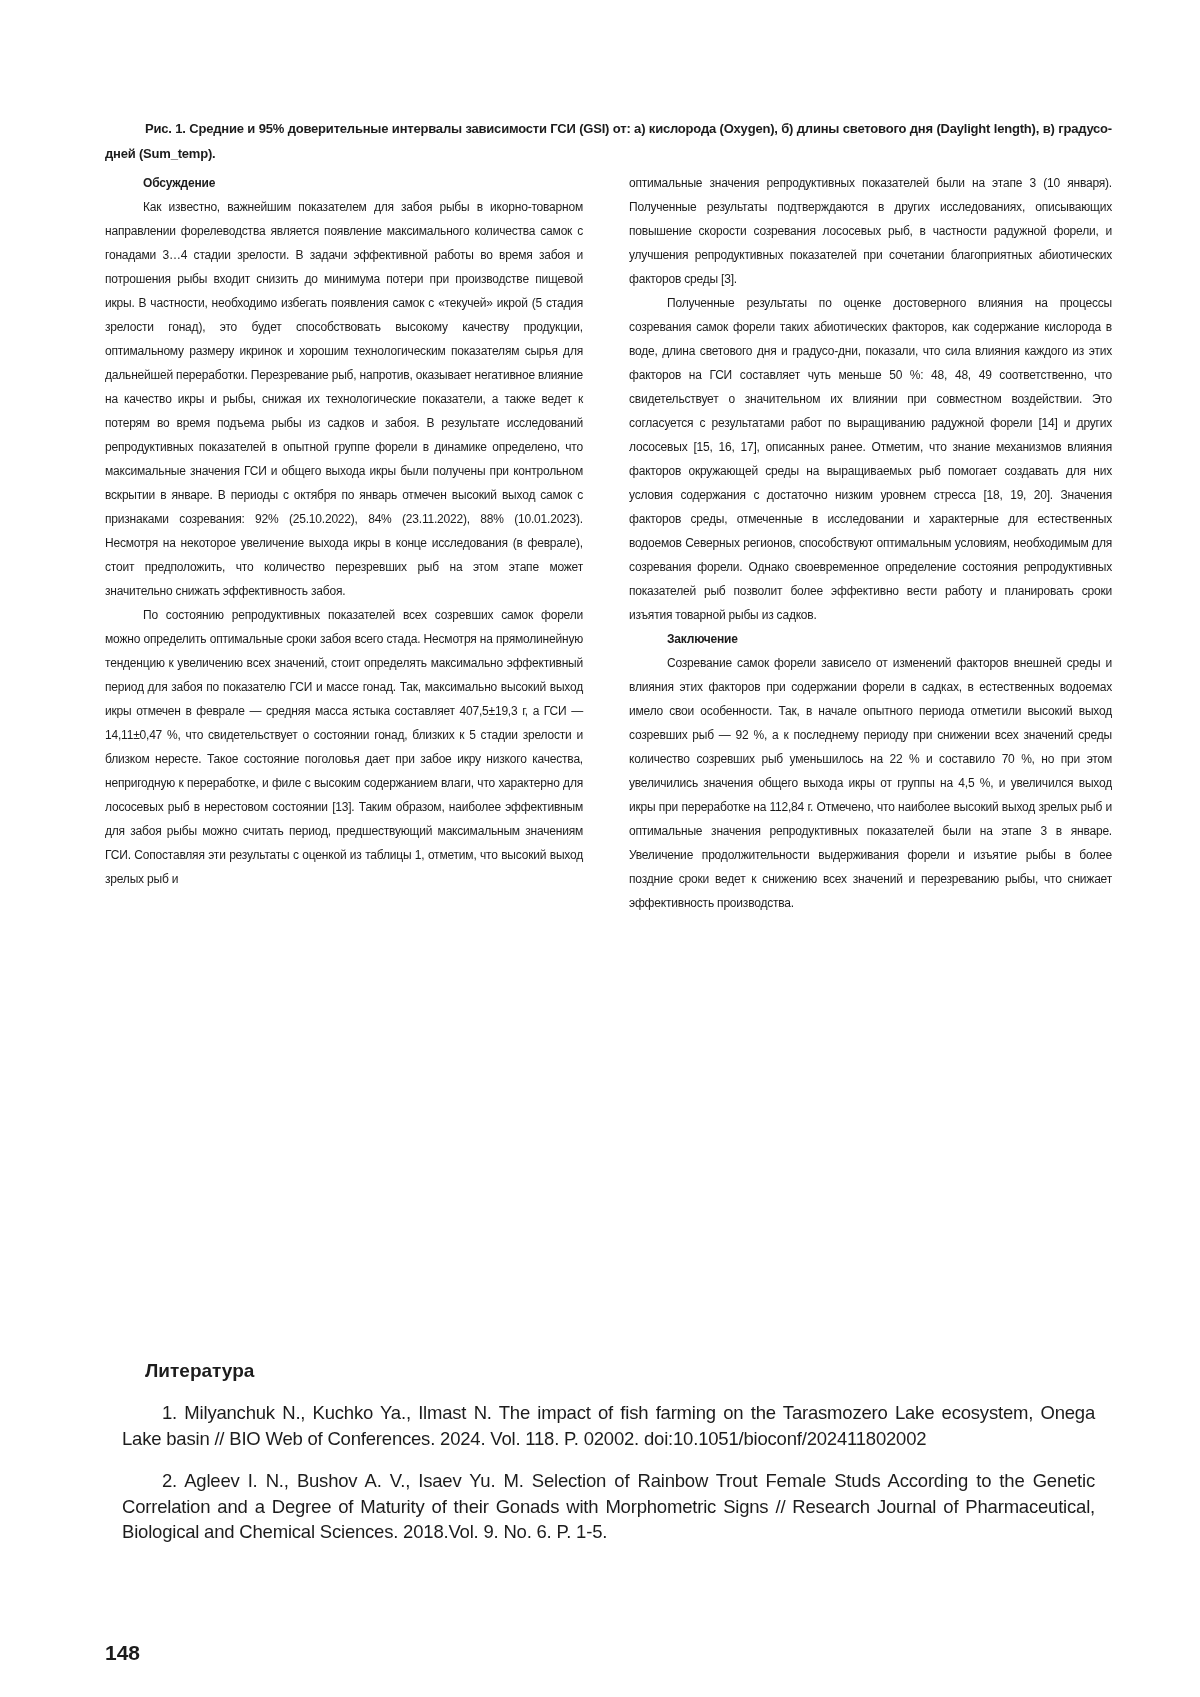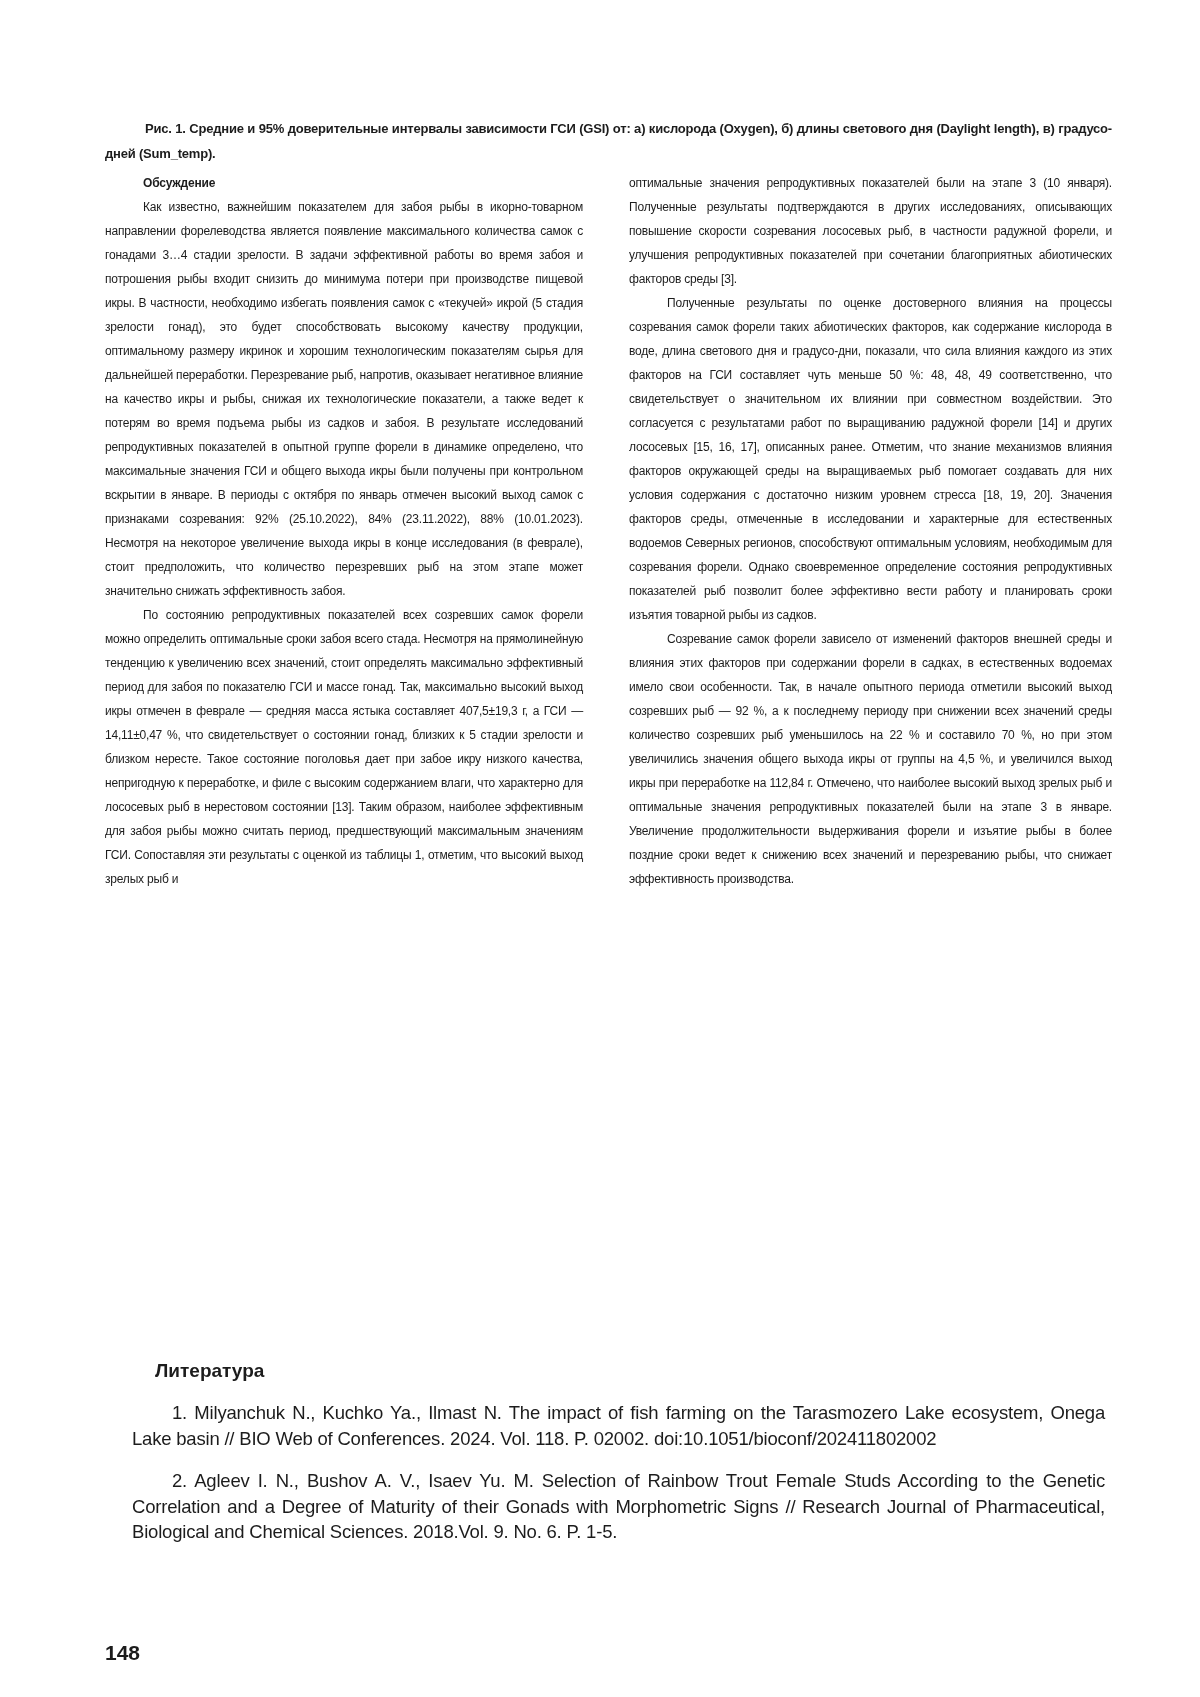--- a/index.html
+++ b/index.html
@@ -39,21 +39,21 @@
     margin: 0;
     font-size: 12px; line-height: 24px;
     text-align: justify; text-indent: 38px;
     letter-spacing: -0.2px;
     color: #1c1c1c;
   }
   .h { font-weight: bold; }
   .noindent { text-indent: 0 !important; }
 
   .literature {
-    position: absolute; top: 1358px; left: 115px; width: 1007px;
+    position: absolute; top: 1358px; left: 105px; width: 1007px;
   }
   .lit-h {
     margin: 0 0 3px 0;
     font-weight: bold; font-size: 19px; line-height: 25px;
     text-indent: 40px;
   }
   .ref {
     margin: 17px;
     font-size: 18.5px; line-height: 25.5px;
     text-align: justify; text-indent: 40px;
@@ -76,20 +76,21 @@
   <div class="columns">
     <div class="col">
       <p class="h">Обсуждение</p>
       <p>Как известно, важнейшим показателем для забоя рыбы в икорно-товарном направлении форелеводства является появление максимального количества самок с гонадами 3…4 стадии зрелости. В задачи эффективной работы во время забоя и потрошения рыбы входит снизить до минимума потери при производстве пищевой икры. В частности, необходимо избегать появления самок с «текучей» икрой (5 стадия зрелости гонад), это будет способствовать высокому качеству продукции, оптимальному размеру икринок и хорошим технологическим показателям сырья для дальнейшей переработки. Перезревание рыб, напротив, оказывает негативное влияние на качество икры и рыбы, снижая их технологические показатели, а также ведет к потерям во время подъема рыбы из садков и забоя. В результате исследований репродуктивных показателей в опытной группе форели в динамике определено, что максимальные значения ГСИ и общего выхода икры были получены при контрольном вскрытии в январе. В периоды с октября по январь отмечен высокий выход самок с признаками созревания: 92% (25.10.2022), 84% (23.11.2022), 88% (10.01.2023). Несмотря на некоторое увеличение выхода икры в конце исследования (в феврале), стоит предположить, что количество перезревших рыб на этом этапе может значительно снижать эффективность забоя.</p>
       <p>По состоянию репродуктивных показателей всех созревших самок форели можно определить оптимальные сроки забоя всего стада. Несмотря на прямолинейную тенденцию к увеличению всех значений, стоит определять максимально эффективный период для забоя по показателю ГСИ и массе гонад. Так, максимально высокий выход икры отмечен в феврале — средняя масса ястыка составляет 407,5±19,3 г, а ГСИ — 14,11±0,47 %, что свидетельствует о состоянии гонад, близких к 5 стадии зрелости и близком нересте. Такое состояние поголовья дает при забое икру низкого качества, непригодную к переработке, и филе с высоким содержанием влаги, что характерно для лососевых рыб в нерестовом состоянии [13]. Таким образом, наиболее эффективным для забоя рыбы можно считать период, предшествующий максимальным значениям ГСИ. Сопоставляя эти результаты с оценкой из таблицы 1, отметим, что высокий выход зрелых рыб и</p>
     </div>
 
     <div class="col colR">
       <p class="noindent">оптимальные значения репродуктивных показателей были на этапе 3 (10 января). Полученные результаты подтверждаются в других исследованиях, описывающих повышение скорости созревания лососевых рыб, в частности радужной форели, и улучшения репродуктивных показателей при сочетании благоприятных абиотических факторов среды [3].</p>
       <p>Полученные результаты по оценке достоверного влияния на процессы созревания самок форели таких абиотических факторов, как содержание кислорода в воде, длина светового дня и градусо-дни, показали, что сила влияния каждого из этих факторов на ГСИ составляет чуть меньше 50 %: 48, 48, 49 соответственно, что свидетельствует о значительном их влиянии при совместном воздействии. Это согласуется с результатами работ по выращиванию радужной форели [14] и других лососевых [15, 16, 17], описанных ранее. Отметим, что знание механизмов влияния факторов окружающей среды на выращиваемых рыб помогает создавать для них условия содержания с достаточно низким уровнем стресса [18, 19, 20]. Значения факторов среды, отмеченные в исследовании и характерные для естественных водоемов Северных регионов, способствуют оптимальным условиям, необходимым для созревания форели. Однако своевременное определение состояния репродуктивных показателей рыб позволит более эффективно вести работу и планировать сроки изъятия товарной рыбы из садков.</p>
+      <p class="h">Заключение</p>
       <p>Созревание самок форели зависело от изменений факторов внешней среды и влияния этих факторов при содержании форели в садках, в естественных водоемах имело свои особенности. Так, в начале опытного периода отметили высокий выход созревших рыб — 92 %, а к последнему периоду при снижении всех значений среды количество созревших рыб уменьшилось на 22 % и составило 70 %, но при этом увеличились значения общего выхода икры от группы на 4,5 %, и увеличился выход икры при переработке на 112,84 г. Отмечено, что наиболее высокий выход зрелых рыб и оптимальные значения репродуктивных показателей были на этапе 3 в январе. Увеличение продолжительности выдерживания форели и изъятие рыбы в более поздние сроки ведет к снижению всех значений и перезреванию рыбы, что снижает эффективность производства.</p>
     </div>
   </div>
 
   <div class="literature">
     <p class="lit-h">Литература</p>
     <p class="ref">1. Milyanchuk N., Kuchko Ya., Ilmast N. The impact of fish farming on the Tarasmozero Lake ecosystem, Onega Lake basin // BIO Web of Conferences. 2024. Vol. 118. P. 02002. doi:10.1051/bioconf/202411802002</p>
     <p class="ref">2. Agleev I. N., Bushov A. V., Isaev Yu. M. Selection of Rainbow Trout Female Studs According to the Genetic Correlation and a Degree of Maturity of their Gonads with Morphometric Signs // Research Journal of Pharmaceutical, Biological and Chemical Sciences. 2018.Vol. 9. No. 6. P. 1-5.</p>
   </div>
 

